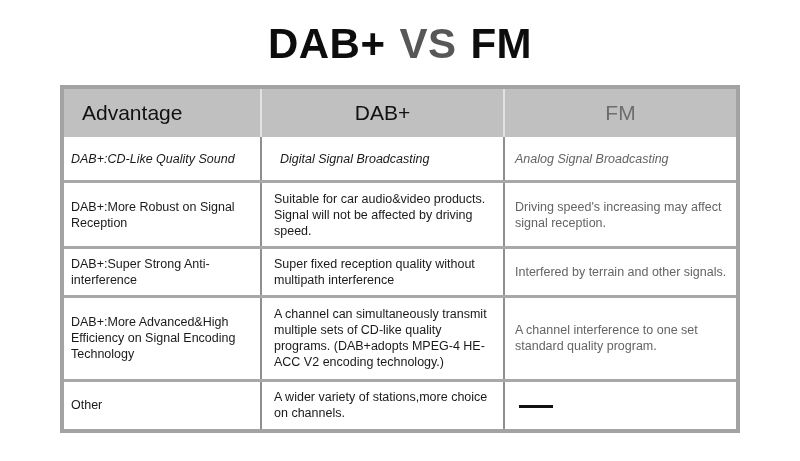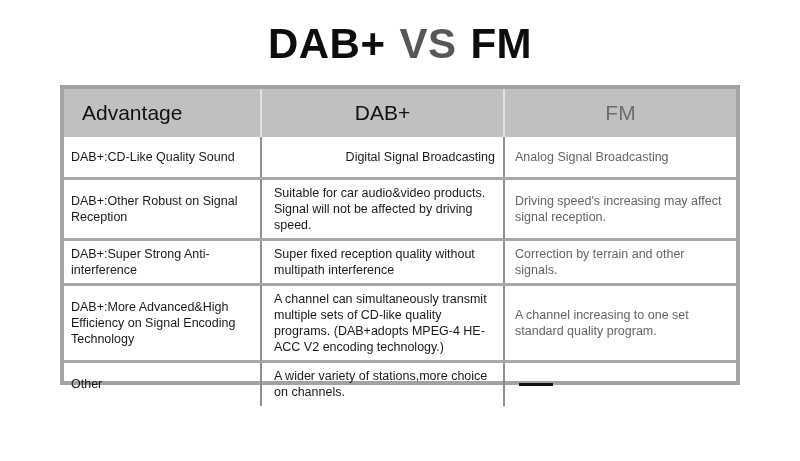--- a/index.html
+++ b/index.html
@@ -36,21 +36,21 @@
   .title .t-dab { color: #0d0d0d; }
   .title .t-vs  { color: #575757; margin: 0 14px; }
   .title .t-fm  { color: #0d0d0d; }
 
   
   .table-frame {
     position: absolute;
     left: 60px;
     top: 85px;
     width: 680px;
-    height: 300px;
+    height: 348px;
     box-sizing: border-box;
     border: 4px solid #a3a3a3;
     background: #ffffff;
   }
   table.cmp {
     border-collapse: collapse;
     table-layout: fixed;
     width: 100%;
     height: 100%;
   }
@@ -79,40 +79,40 @@
   tbody td {
     border-top: 3px solid #a8a8a8;
     border-right: 2px solid #8f8f8f;
     font-size: 12.5px;
     line-height: 16px;
     vertical-align: middle;
     padding: 5px 8px 5px 6px;
     box-sizing: border-box;
   }
   tbody td:last-child { border-right: 0; }
-  tbody tr:first-child td { border-top: 0; }
+  tbody tr:first-child td { border-top: 0; font-style: italic; }
 
   td.col-adv {
     color: #1a1a1a;
     vertical-align: middle;
     padding-left: 7px;
   }
   td.col-dab {
     color: #1a1a1a;
     padding-left: 12px;
     vertical-align: middle;
   }
   td.col-fm {
     color: #646464;
     padding-left: 10px;
     vertical-align: middle;
   }
 
   
-  tr.r0 td.col-dab { padding-left: 18px; text-align: right; }
+  tr.r0 td.col-dab { padding-left: 18px; }
 
   .dash {
     display: inline-block;
     width: 34px;
     height: 0;
     border-top: 3px solid #111111;
     vertical-align: middle;
     margin-left: 4px;
   }
 
@@ -149,35 +149,35 @@
       </thead>
       <tbody>
 
         <tr class="r0">
           <td class="col-adv">DAB+:CD-Like Quality Sound</td>
           <td class="col-dab">Digital Signal Broadcasting</td>
           <td class="col-fm">Analog Signal Broadcasting</td>
         </tr>
 
         <tr class="r1">
-          <td class="col-adv">DAB+:Other Robust on Signal Reception</td>
+          <td class="col-adv">DAB+:More Robust on Signal Reception</td>
           <td class="col-dab">Suitable for car audio&amp;video products. Signal will not be affected by driving speed.</td>
           <td class="col-fm">Driving speed's increasing may affect signal reception.</td>
         </tr>
 
         <tr class="r2">
           <td class="col-adv">DAB+:Super Strong Anti-interference</td>
           <td class="col-dab">Super fixed reception quality without multipath interference</td>
-          <td class="col-fm">Correction by terrain and other signals.</td>
+          <td class="col-fm">Interfered by terrain and other signals.</td>
         </tr>
 
         <tr class="r3">
           <td class="col-adv">DAB+:More Advanced&amp;High Efficiency on Signal Encoding Technology</td>
           <td class="col-dab">A channel can simultaneously transmit multiple sets of CD-like quality programs. (DAB+adopts MPEG-4 HE-ACC V2 encoding technology.)</td>
-          <td class="col-fm">A channel increasing to one set standard quality program.</td>
+          <td class="col-fm">A channel interference to one set standard quality program.</td>
         </tr>
 
 
         <tr class="r5">
           <td class="col-adv">Other</td>
           <td class="col-dab">A wider variety of stations,more choice on channels.</td>
           <td class="col-fm"><span class="dash"></span></td>
         </tr>
 
       </tbody>

